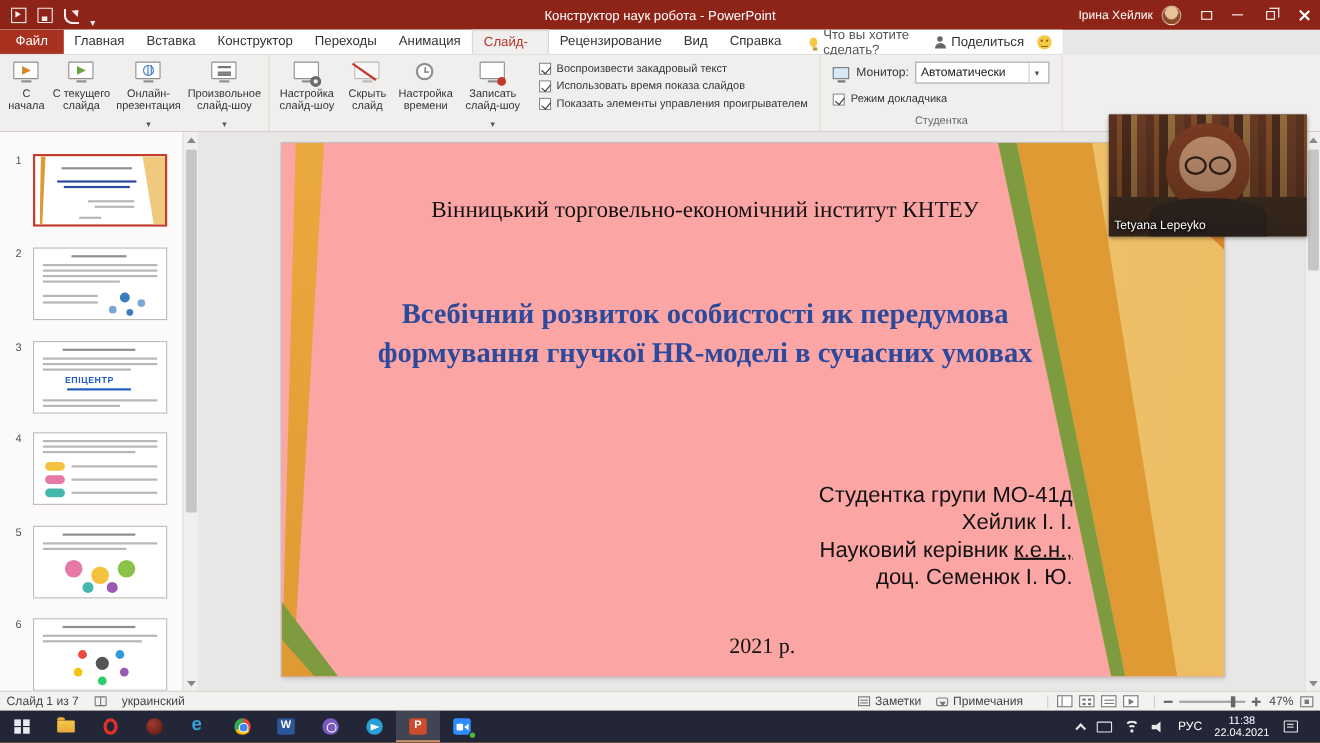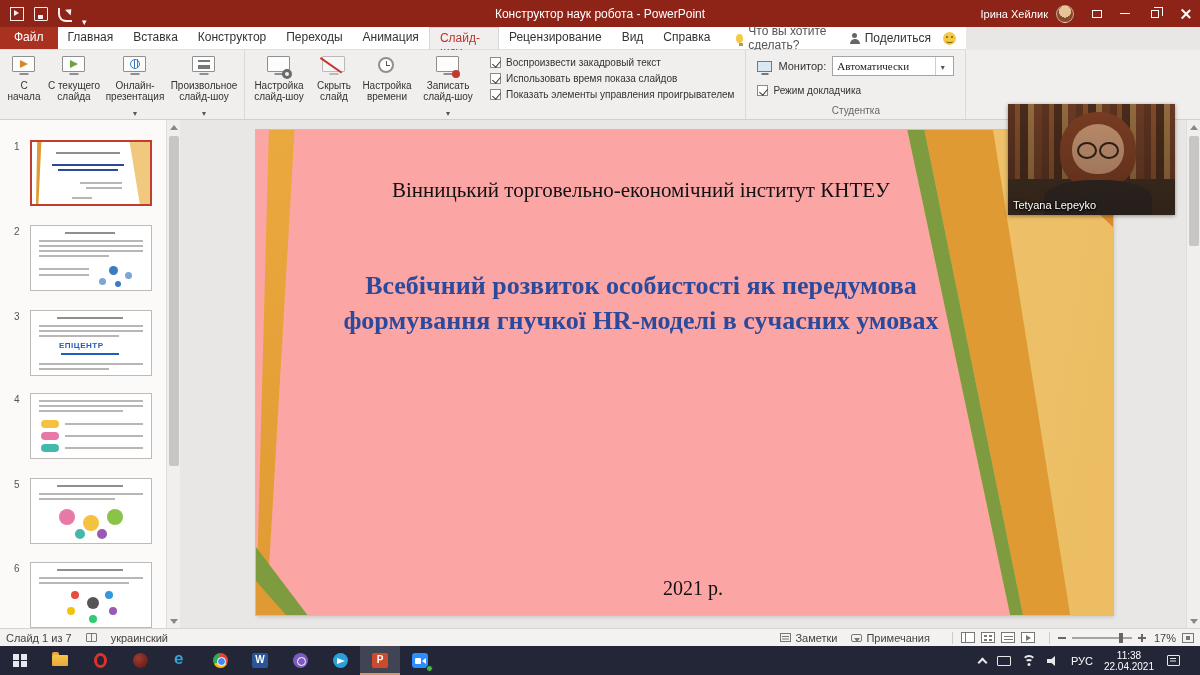--- a/index.html
+++ b/index.html
@@ -74,21 +74,21 @@
   .dot-red{position:absolute;right:3px;bottom:1px;width:8px;height:8px;border-radius:50%;background:#c0392b;}
   .cb-col{display:flex;flex-direction:column;gap:5px;padding:7px 8px 0 10px;}
   .cbrow{display:flex;align-items:center;gap:5px;font-size:10px;color:#333;cursor:default;}
   .cb-box{width:11px;height:11px;border:1px solid #8a8a8a;background:#fff;position:relative;flex:0 0 auto;}
   .cb-box.checked::after{content:"";position:absolute;left:2.5px;top:0.5px;width:4px;height:7px;border:solid #3a3a3a;border-width:0 1.8px 1.8px 0;transform:rotate(40deg);}
   .mon-col{display:flex;flex-direction:column;padding:6px 8px 0;}
   .mon-row{display:flex;align-items:center;gap:6px;font-size:11px;color:#333;}
   .mon-icn{width:15px;height:11px;border:1.5px solid #777;background:#d9e8f5;position:relative;}
   .mon-icn::after{content:"";position:absolute;left:50%;bottom:-4px;width:7px;height:2px;background:#777;transform:translateX(-50%);}
   .dropdown{width:122px;height:20px;background:#fff;border:1px solid #a6a4a2;font-size:11px;color:#222;display:flex;align-items:center;padding:0 4px;position:relative;}
-  .dropdown .dval{flex:1;font-family:Liberation Serif, serif;}
+  .dropdown .dval{flex:1;}
   .dd-caret{width:14px;height:18px;border-left:1px solid #d0cecc;display:flex;align-items:center;justify-content:center;}
 
   
   .thumbpanel{position:absolute;left:0;top:120px;width:166px;height:508px;background:#fbfaf9;overflow:hidden;}
   .trow{position:absolute;left:30px;width:124px;}
   .tnum{position:absolute;left:-16px;top:1px;font-size:10px;color:#555;}
   .thumb{position:relative;width:122px;height:66px;background:#fff;border:1px solid #bdbab8;overflow:hidden;cursor:pointer;}
   .thumb.sel{border:2px solid #c33d2e;}
   .ln{position:absolute;background:#8f8f8f;height:2px;}
   .lnl{position:absolute;background:#b9b7b5;height:1.5px;}
@@ -117,21 +117,21 @@
   .dec-bl-green{clip-path:polygon(0 86%,6% 100%,0 100%);background:#7e9c3f;}
   .dec-bl-orange{clip-path:polygon(0 93%,3.5% 100%,0 100%);background:#e09a33;}
   .slide-text{position:absolute;font-family:"Liberation Serif","DejaVu Serif",serif;color:#111;}
   .institute{left:35px;top:48px;width:700px;text-align:center;font-size:21px;}
   .slide-title{left:65px;top:138px;width:640px;text-align:center;font-size:26px;line-height:35px;font-weight:bold;color:#2b4a9b;}
   .authors{top:308px;right:138px;width:420px;text-align:right;font-size:20px;line-height:25px;}
   .u{text-decoration:underline;}
   .year{left:407px;top:447px;font-size:20px;}
 
   
-  .webcam{position:absolute;left:1008px;top:104px;width:167px;height:111px;z-index:60;overflow:hidden;background:#4a3526;box-shadow:0 1px 4px rgba(0,0,0,.4);}
+  .webcam{position:absolute;left:1008px;top:104px;width:180px;height:111px;z-index:60;overflow:hidden;background:#4a3526;box-shadow:0 1px 4px rgba(0,0,0,.4);}
   .books{position:absolute;left:0;top:0;right:0;height:68%;background:repeating-linear-gradient(90deg,#6b3a24 0 7px,#9c5a2e 7px 12px,#53301e 12px 20px,#b5854c 20px 26px,#7e452a 26px 34px);opacity:.85;}
   .wc-shade{position:absolute;inset:0;background:linear-gradient(180deg,rgba(0,0,0,.12),rgba(0,0,0,.35));}
   .wc-hair{position:absolute;left:52px;top:8px;width:76px;height:76px;border-radius:48% 48% 42% 42%;background:#8a4527;}
   .wc-face{position:absolute;left:64px;top:20px;width:52px;height:50px;border-radius:50% 50% 46% 46%;background:#d9a27c;}
   .wc-glasses{position:absolute;left:68px;top:38px;width:44px;height:14px;}
   .wc-glasses::before,.wc-glasses::after{content:"";position:absolute;top:0;width:16px;height:13px;border:2px solid #35241a;border-radius:50%;}
   .wc-glasses::before{left:1px;}.wc-glasses::after{right:1px;}
   .wc-body{position:absolute;left:36px;top:76px;width:108px;height:40px;border-radius:45% 45% 0 0;background:#3a2e28;}
   .wc-name{position:absolute;left:5px;bottom:4px;font-size:11px;color:#fff;text-shadow:0 1px 2px #000,0 0 3px #000;}
 
@@ -478,20 +478,26 @@
       <span class="dec dec-gold"></span>
       <span class="dec dec-orange"></span>
       <span class="dec dec-green"></span>
       <span class="dec dec-corner"></span>
       <span class="dec dec-left"></span>
       <span class="dec dec-bl-green"></span>
       <span class="dec dec-bl-orange"></span>
 
       <div class="slide-text institute">Вінницький торговельно-економічний інститут КНТЕУ</div>
       <div class="slide-text slide-title">Всебічний розвиток особистості як передумова формування гнучкої HR-моделі в сучасних умовах</div>
+      <div class="slide-text authors">
+        <div>Студентка групи МО-41д</div>
+        <div>Хейлик І. І.</div>
+        <div><span>Науковий керівник </span><span class="u">к.е.н.,</span></div>
+        <div>доц. Семенюк І. Ю.</div>
+      </div>
       <div class="slide-text year">2021 р.</div>
     </div>
   </div>
 
   <div class="vscroll" style="left:1186px;top:120px;height:508px">
     <span class="sb-arrow sb-up" style="top:0">
         <i></i>
       </span>
     <span class="sb-thumb" style="top:16px;height:110px"></span>
     <span class="sb-arrow sb-down" style="bottom:0">
@@ -520,21 +526,21 @@
     <span class="view-icn vr"></span>
     <span class="view-icn vs"></span>
     <span class="vdiv"></span>
     <span class="zoom-ctl">
       <span class="zminus"></span>
       <span class="ztrack">
           <span class="zthumb"></span>
         </span>
       <span class="zplus"></span>
     </span>
-    <span class="sb-item" style="margin-right:2px">17%</span>
+    <span class="sb-item" style="margin-right:2px">47%</span>
     <span class="fit-icn"></span>
   </div>
 
   <div class="taskbar">
     <div class="tb-btn">
       <span class="win-logo">
           <i></i>
           <i></i>
           <i></i>
           <i></i>

